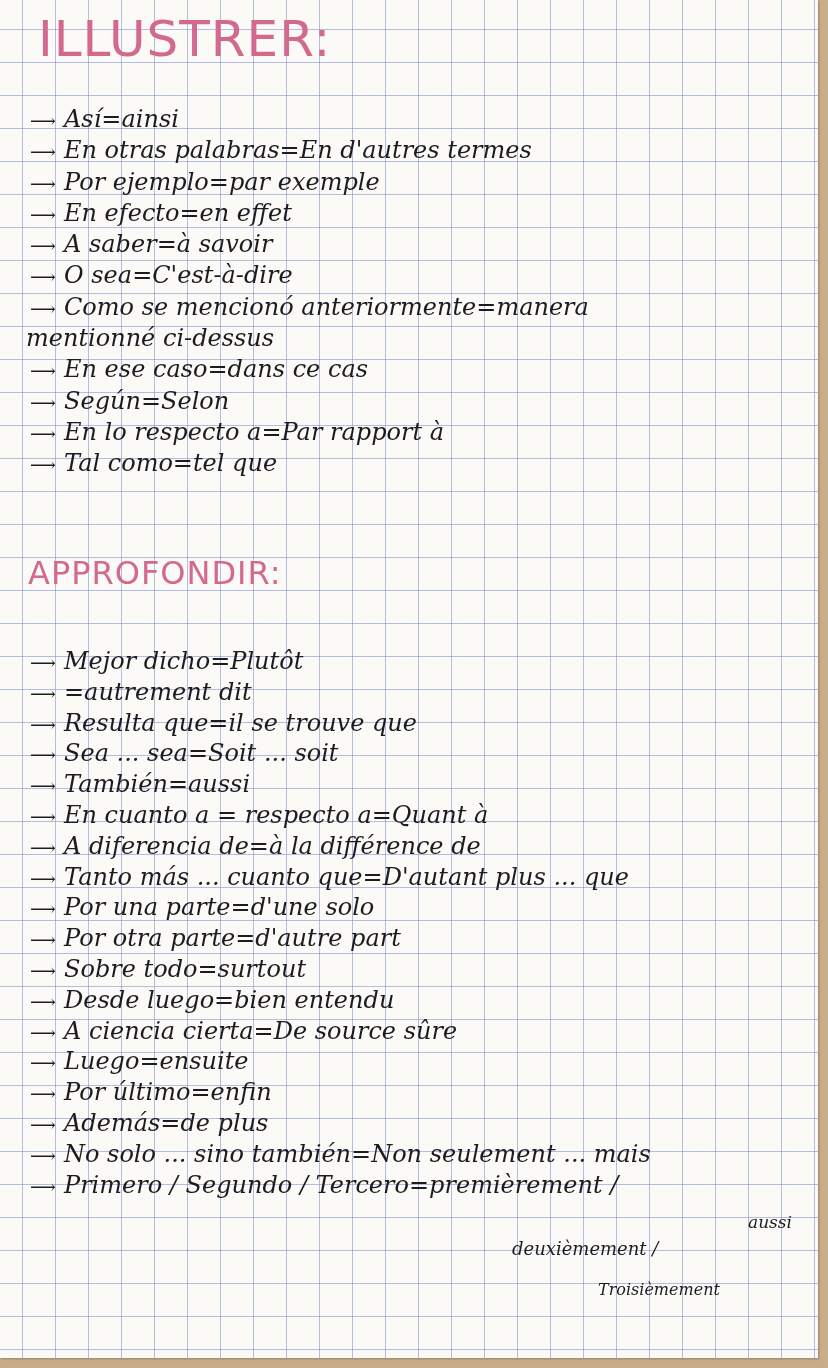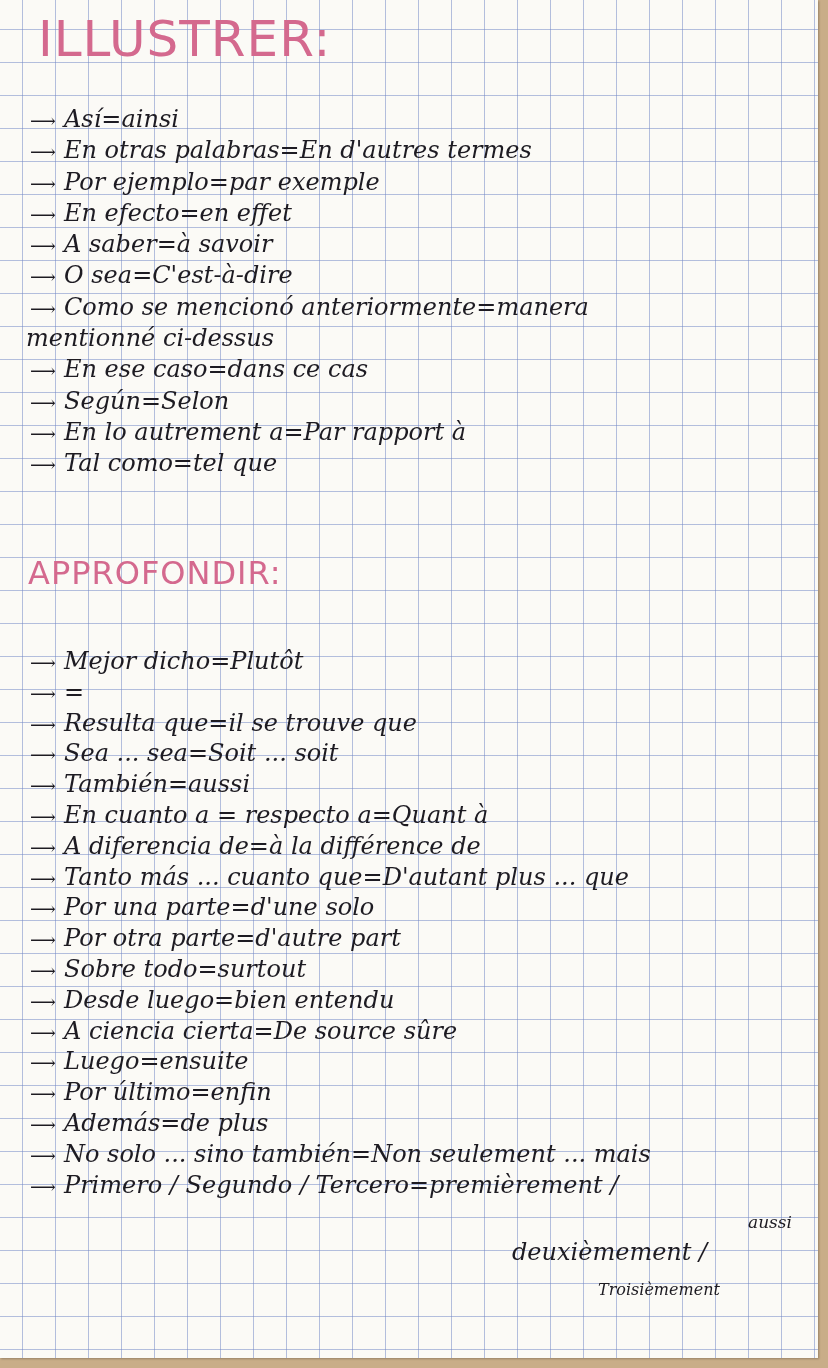--- a/index.html
+++ b/index.html
@@ -41,21 +41,21 @@
       display: inline-block; width: 34px; font-style: normal; font-size: 18px;
       color: #1d1b22; flex: 0 0 auto;
     }
     .list-1 { top: 104px; }
     .list-1 li { height: 31.3px; line-height: 31.3px; }
     .list-2 { top: 646px; }
     .list-2 li { height: 30.8px; line-height: 30.8px; }
     .cont { padding-left: 0; margin-left: -4px; }
     .right-text { position: absolute; font-style: italic; font-family: "DejaVu Serif", serif; color: #1d1b22; }
     .aussi { left: 748px; top: 1212px; font-size: 17px; }
-    .deux { left: 512px; top: 1238px; font-size: 24px; }
+    .deux { left: 512px; top: 1238px; font-size: 18px; }
     .trois { left: 598px; top: 1280px; font-size: 16px; }
   </style>
 </head>
 <body>
 
 <div class="paper">
 
   <h1 class="heading h-illustrer" style="color: rgb(212, 105, 142);">ILLUSTRER:</h1>
 
   <ul class="list list-1" style="color: rgb(29, 27, 34);">
@@ -111,21 +111,21 @@
         <span>dans ce cas</span>
       </li>
     <li>
         <span class="arrow">⟶</span>
         <span>Según</span>
         <span> = </span>
         <span>Selon</span>
       </li>
     <li>
         <span class="arrow">⟶</span>
-        <span>En lo autrement a</span>
+        <span>En lo respecto a</span>
         <span> = </span>
         <span>Par rapport à</span>
       </li>
     <li>
         <span class="arrow">⟶</span>
         <span>Tal como</span>
         <span> = </span>
         <span>tel que</span>
       </li>
   </ul>
@@ -135,20 +135,21 @@
   <ul class="list list-2" style="color: rgb(29, 27, 34);">
     <li>
         <span class="arrow">⟶</span>
         <span>Mejor dicho</span>
         <span> = </span>
         <span>Plutôt</span>
       </li>
     <li>
         <span class="arrow">⟶</span>
         <span> = </span>
+        <span>autrement dit</span>
       </li>
     <li>
         <span class="arrow">⟶</span>
         <span>Resulta que</span>
         <span> = </span>
         <span>il se trouve que</span>
       </li>
     <li>
         <span class="arrow">⟶</span>
         <span>Sea ... sea</span>

